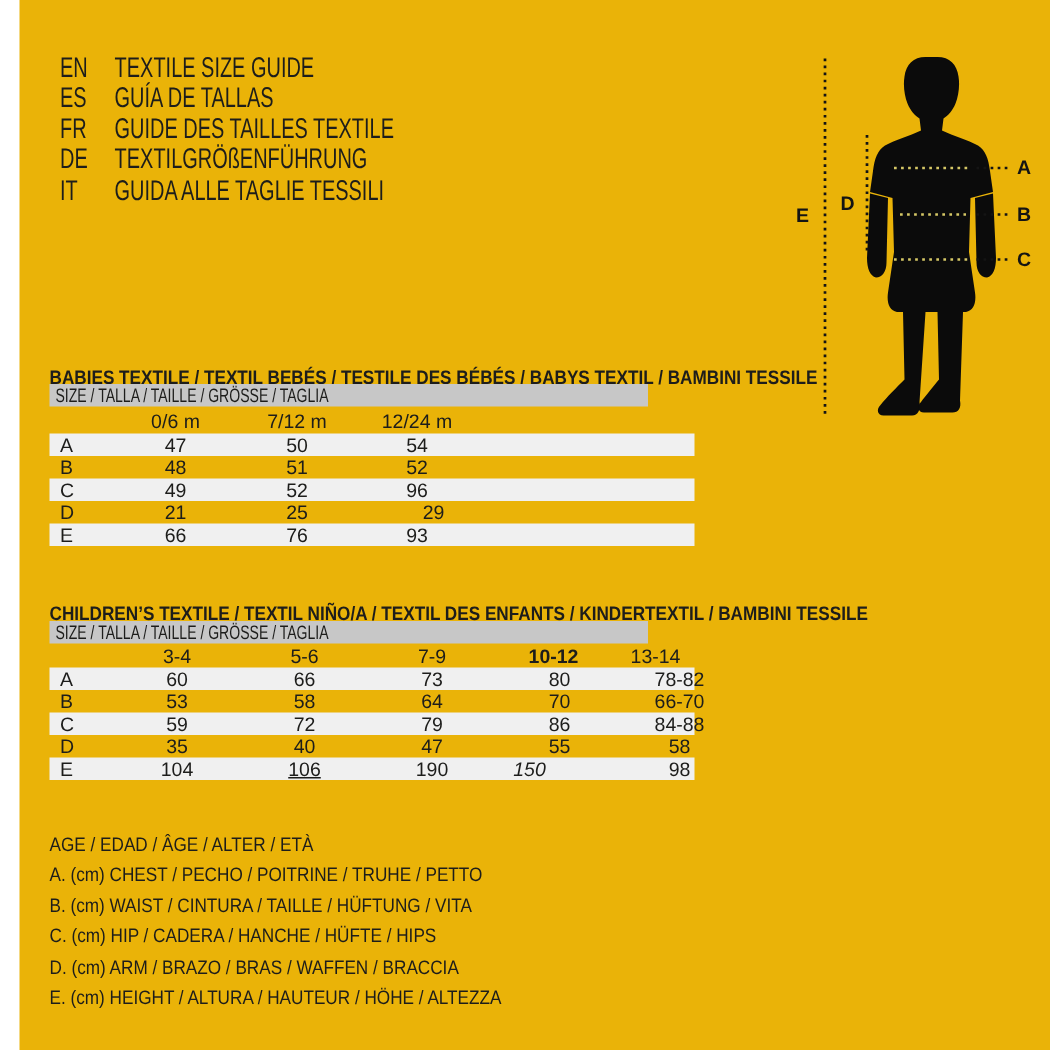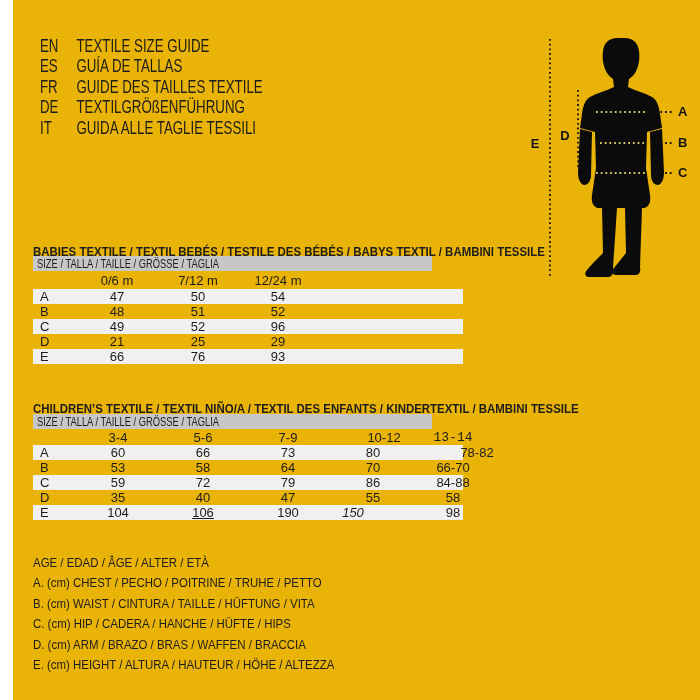--- a/index.html
+++ b/index.html
@@ -106,49 +106,49 @@
     <div class="trow striped" style="top:319px;">
       <span class="rl">C</span>
       <span class="cell" style="left:84px;">49</span>
       <span class="cell" style="left:165px;">52</span>
       <span class="cell" style="left:245px;">96</span>
     </div>
     <div class="trow" style="top:334px;">
       <span class="rl">D</span>
       <span class="cell" style="left:84px;">21</span>
       <span class="cell" style="left:165px;">25</span>
-      <span class="cell" style="left:245px;">29</span>
+      <span class="cell" style="left:256px;">29</span>
     </div>
     <div class="trow striped" style="top:349px;">
       <span class="rl">E</span>
       <span class="cell" style="left:84px;">66</span>
       <span class="cell" style="left:165px;">76</span>
       <span class="cell" style="left:245px;">93</span>
     </div>
   </div>
 
   <h2 class="tbl-heading" style="top:391px;">CHILDREN’S TEXTILE / TEXTIL NIÑO/A / TEXTIL DES ENFANTS / KINDERTEXTIL / BAMBINI TESSILE</h2>
   <div class="tbl" style="top:0;">
     <div class="size-bar" style="top:414px;">
         <span>SIZE / TALLA / TAILLE / GRÖSSE / TAGLIA</span>
       </div>
     <div class="trow" style="top:430px;">
       <span class="cell" style="left:85px;">3-4</span>
       <span class="cell" style="left:170px;">5-6</span>
       <span class="cell" style="left:255px;">7-9</span>
-      <span class="cell" style="left:351px;">10-12</span>
-      <span class="cell" style="left:420px;font-family:Liberation Mono, monospace;">13-14</span>
+      <span class="cell" style="left:336px;font-weight:bold;">10-12</span>
+      <span class="cell" style="left:404px;">13-14</span>
     </div>
     <div class="trow striped" style="top:445px;">
       <span class="rl">A</span>
       <span class="cell" style="left:85px;">60</span>
       <span class="cell" style="left:170px;">66</span>
       <span class="cell" style="left:255px;">73</span>
       <span class="cell" style="left:340px;">80</span>
-      <span class="cell" style="left:444px;">78-82</span>
+      <span class="cell" style="left:420px;">78-82</span>
     </div>
     <div class="trow" style="top:460px;">
       <span class="rl">B</span>
       <span class="cell" style="left:85px;">53</span>
       <span class="cell" style="left:170px;">58</span>
       <span class="cell" style="left:255px;">64</span>
       <span class="cell" style="left:340px;">70</span>
       <span class="cell" style="left:420px;">66-70</span>
     </div>
     <div class="trow striped" style="top:475px;">

